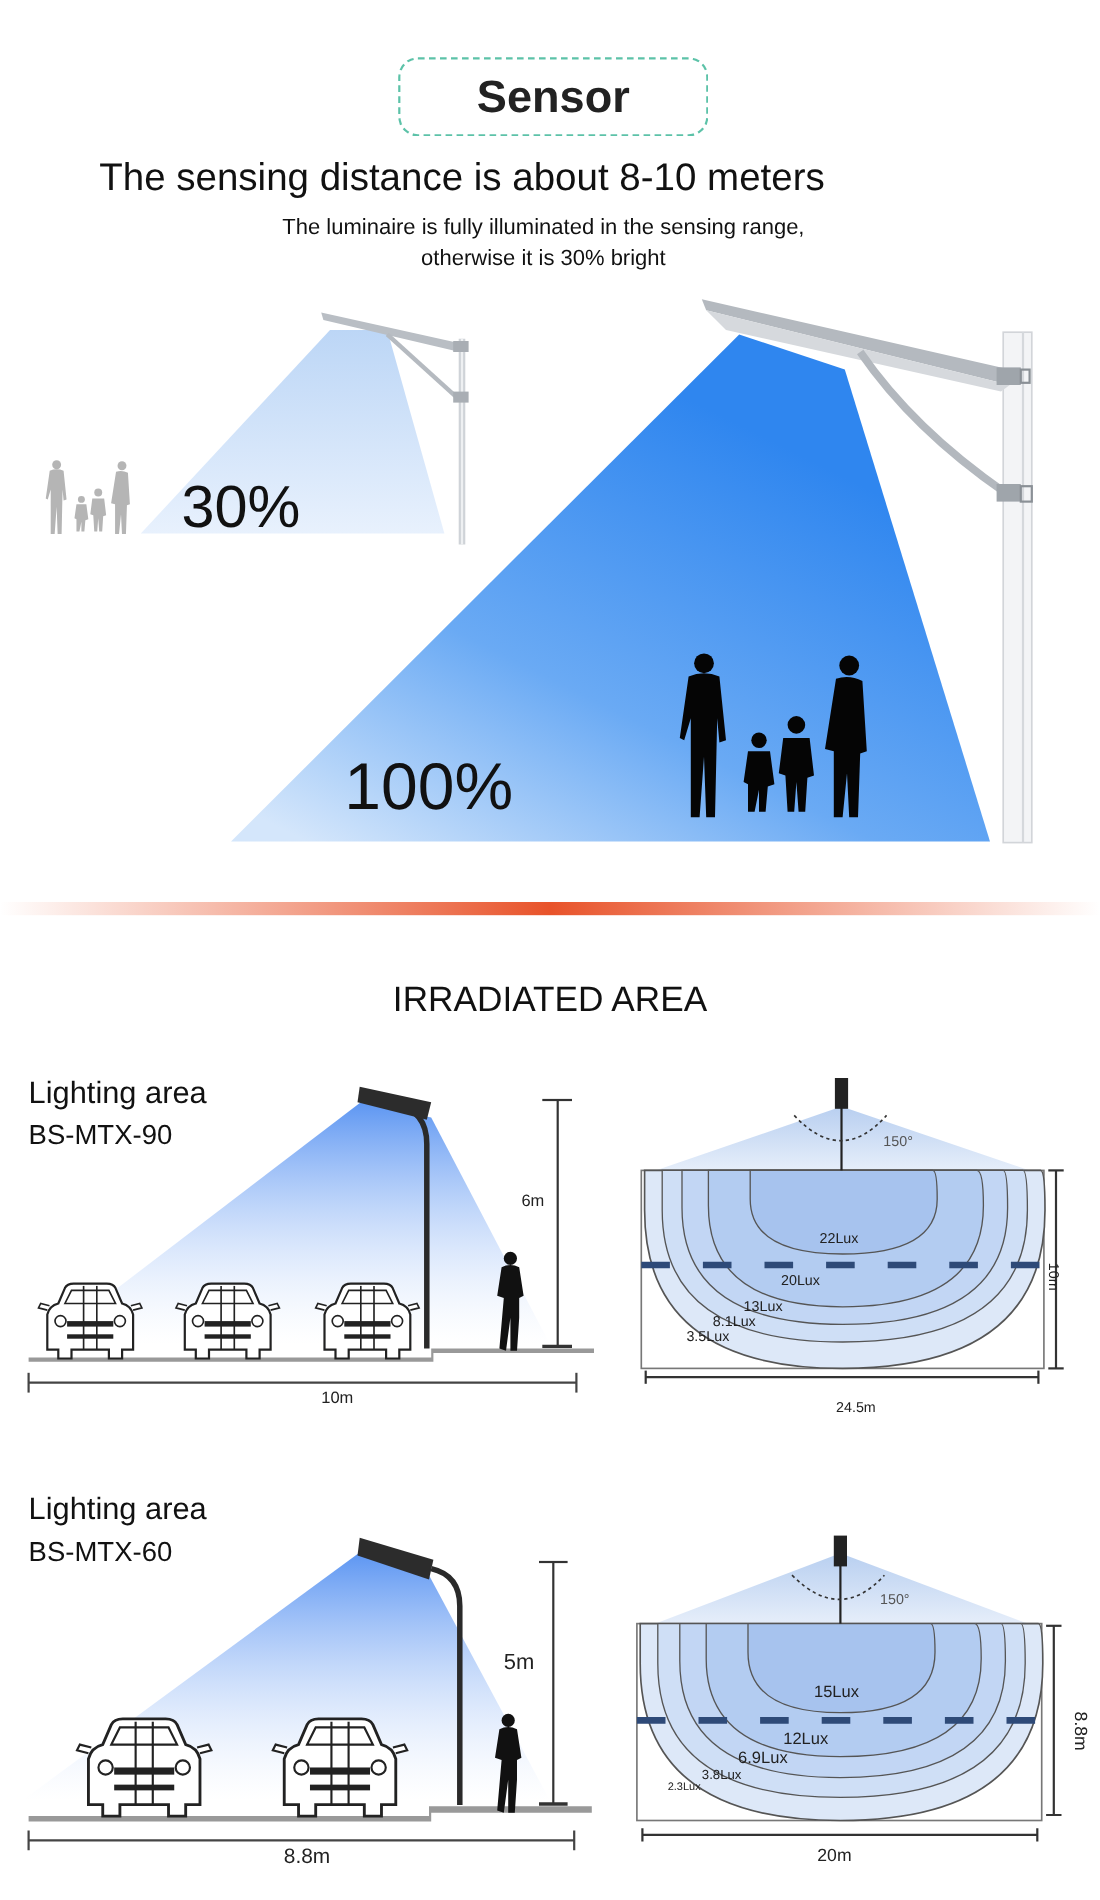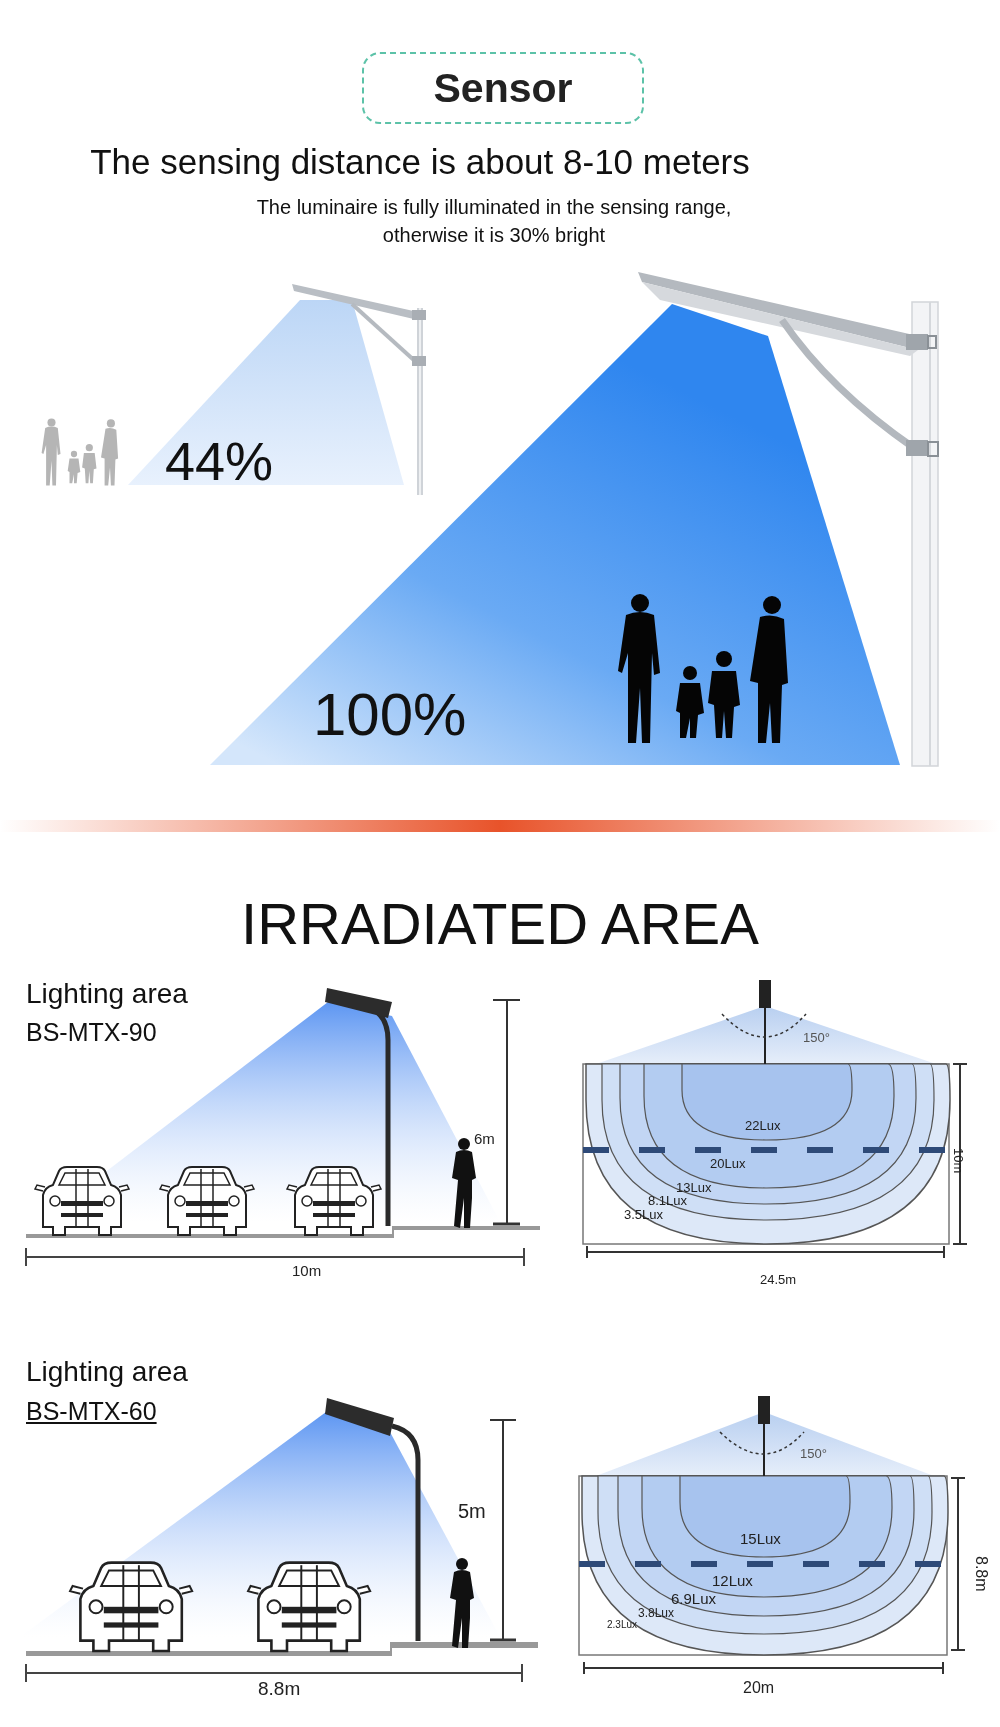--- a/index.html
+++ b/index.html
@@ -2,21 +2,21 @@
 <html><head>
 <meta charset="utf-8">
 <style>
   html,body{margin:0;padding:0;background:#fff;}
   body{width:1000px;height:1727px;position:relative;overflow:hidden;font-family:"Liberation Sans",sans-serif;color:#111;}
   .abs{position:absolute;}
   .sensor-badge{left:362px;top:52px;width:282px;height:72px;border:2px dashed #5cc2a8;border-radius:18px;box-sizing:border-box;display:flex;align-items:center;justify-content:center;font-weight:bold;font-size:41px;color:#222;}
   .headline{left:0;width:840px;top:142px;text-align:center;font-size:35px;color:#111;}
   .subline{left:0;width:988px;text-align:center;font-size:20px;color:#111;}
   .pct{font-size:54px;color:#111;}
-  .section-title{left:0;width:1000px;top:890px;text-align:center;font-size:58px;color:#111;}
+  .section-title{left:0;width:1000px;top:890px;text-align:center;font-size:32px;color:#111;}
   .model-label{left:26px;font-size:28px;color:#111;line-height:36px;}
   .dim{font-size:15px;color:#222;}
   .lux{font-size:13px;color:#222;}
   svg{position:absolute;left:0;top:0;}
 </style>
 </head>
 <body>
 
 <svg width="1000" height="1727" viewBox="0 0 1000 1727">
   <defs>
@@ -176,40 +176,40 @@
     <line x1="584" y1="1668" x2="943" y2="1668" stroke="#333" stroke-width="2"></line>
     <line x1="584" y1="1662" x2="584" y2="1674" stroke="#333" stroke-width="2"></line>
     <line x1="943" y1="1662" x2="943" y2="1674" stroke="#333" stroke-width="2"></line>
   </g>
 </svg>
 
 <div class="abs sensor-badge">Sensor</div>
 <div class="abs headline">The sensing distance is about 8-10 meters</div>
 <div class="abs subline" style="top:196px;">The luminaire is fully illuminated in the sensing range,</div>
 <div class="abs subline" style="top:224px;">otherwise it is 30% bright</div>
-<div class="abs pct" style="left:165px;top:430px;">44%</div>
+<div class="abs pct" style="left:165px;top:430px;">30%</div>
 <div class="abs pct" style="left:313px;top:680px;font-size:60px;">100%</div>
 
 <div class="abs section-title">IRRADIATED AREA</div>
 
 <div class="abs model-label" style="top:976px;">Lighting area</div>
 <div class="abs model-label" style="top:1014px;font-size:25px;">BS-MTX-90</div>
-<div class="abs dim" style="left:474px;top:1130px;">6m</div>
+<div class="abs dim" style="left:474px;top:1083px;">6m</div>
 <div class="abs dim" style="left:292px;top:1262px;">10m</div>
 <div class="abs lux" style="left:803px;top:1030px;color:#555;">150°</div>
 <div class="abs dim" style="left:760px;top:1272px;font-size:13px;">24.5m</div>
 <div class="abs dim" style="left:966px;top:1148px;font-size:13px;transform:rotate(90deg);transform-origin:left top;">10m</div>
 <div class="abs lux" style="left:745px;top:1118px;">22Lux</div>
 <div class="abs lux" style="left:710px;top:1156px;">20Lux</div>
 <div class="abs lux" style="left:676px;top:1180px;">13Lux</div>
 <div class="abs lux" style="left:648px;top:1193px;">8.1Lux</div>
 <div class="abs lux" style="left:624px;top:1207px;">3.5Lux</div>
 
 <div class="abs model-label" style="top:1354px;">Lighting area</div>
-<div class="abs model-label" style="top:1393px;font-size:25px;text-decoration:underline;">BS-MTX-60</div>
+<div class="abs model-label" style="top:1393px;font-size:25px;">BS-MTX-60</div>
 <div class="abs dim" style="left:458px;top:1500px;font-size:20px;">5m</div>
 <div class="abs dim" style="left:258px;top:1678px;font-size:19px;">8.8m</div>
 <div class="abs lux" style="left:800px;top:1446px;color:#555;">150°</div>
 <div class="abs dim" style="left:743px;top:1679px;font-size:16px;">20m</div>
 <div class="abs dim" style="left:990px;top:1556px;font-size:16px;transform:rotate(90deg);transform-origin:left top;">8.8m</div>
 <div class="abs lux" style="left:740px;top:1530px;font-size:15px;">15Lux</div>
 <div class="abs lux" style="left:712px;top:1572px;font-size:15px;">12Lux</div>
 <div class="abs lux" style="left:671px;top:1590px;font-size:15px;">6.9Lux</div>
 <div class="abs lux" style="left:638px;top:1606px;font-size:12px;">3.8Lux</div>
 <div class="abs lux" style="left:607px;top:1619px;font-size:10px;">2.3Lux</div>

